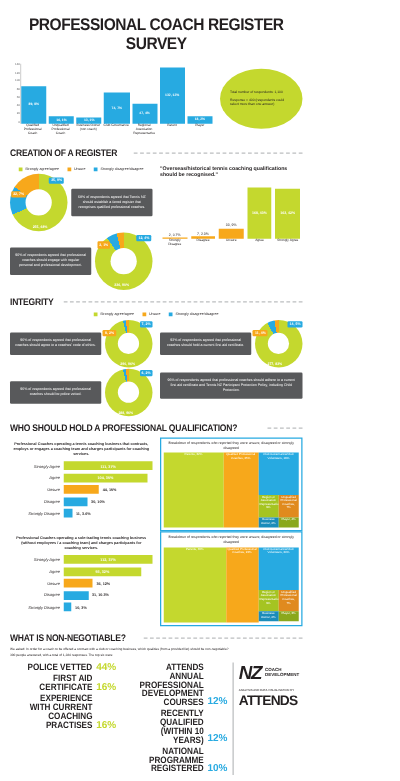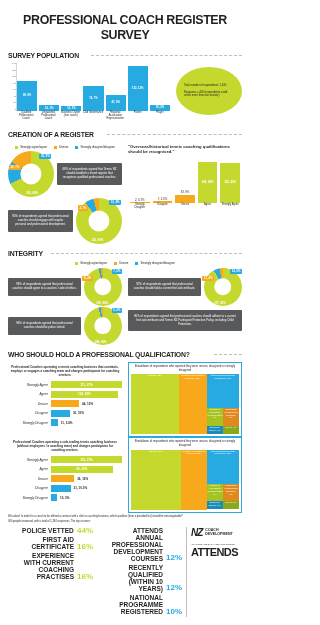--- a/index.html
+++ b/index.html
@@ -141,36 +141,32 @@
   .nn-txt {
     font-size: 7.4px; font-weight: bold; text-align: right; line-height: 0.95;
     transform: scaleX(0.88); transform-origin: right bottom;
     font-family: "Liberation Sans Narrow", "Liberation Sans", sans-serif;
   }
   .nn-pct { font-size: 8px; font-weight: bold; line-height: 0.95; }
   .nn-pct.green { color: #c4d82e; }
   .nn-pct.blue { color: #27aae1; margin-top: 14px; }
   .brand { width: 56px; border-left: 0.6px solid #bcbec0; padding-left: 4px; }
   .brand-top { display: flex; align-items: center; gap: 3px; }
-  .nz-logo { font-size: 10px; font-weight: bold; font-style: italic; letter-spacing: -1px; }
+  .nz-logo { font-size: 15px; font-weight: bold; font-style: italic; letter-spacing: -1px; }
   .brand-lab { font-size: 3.6px; font-weight: bold; line-height: 1.2; }
   .brand-credit { font-size: 2.3px; margin-top: 5px; line-height: 1.3; }
   .aktive { font-size: 11px; font-weight: bold; letter-spacing: -0.6px; margin-top: 1px; }
 </style>
 </head>
 <body>
 
 <div class="page">
 
   <div class="main-title">PROFESSIONAL COACH REGISTER SURVEY</div>
 
-  <div class="sec-head">
-    <span class="t">SURVEY POPULATION</span>
-    <span class="rule"></span>
-  </div>
 
   <div class="pop-wrap">
     <div class="pop-yaxis">
       <span>140</span>
         <span>120</span>
         <span>100</span>
         <span>80</span>
         <span>60</span>
         <span>40</span>
         <span>20</span>
@@ -515,20 +511,24 @@
               <span>Business Owner, 4%</span>
             </div>
           <div class="tm-cell" style="left:85%;top:86%;width:15%;height:14%;background:#8aa81c">
               <span>Player, 3%</span>
             </div>
         </div>
       </div>
     </div>
   </div>
 
+  <div class="sec-head">
+    <span class="t">WHAT IS NON-NEGOTIABLE?</span>
+    <span class="rule"></span>
+  </div>
 
   <div class="nn-note">We asked: In order for a coach to be offered a contract with a club or coaching business, which qualities (from a provided list) should be non-negotiable?</div>
   <div class="nn-note">300 people answered, with a total of 1,284 responses. The top six were:</div>
 
   <div class="nn-grid">
     <div class="nn-col">
       <div class="nn-item">
           <span class="nn-txt">POLICE VETTED</span>
           <span class="nn-pct green">44%</span>
         </div>

